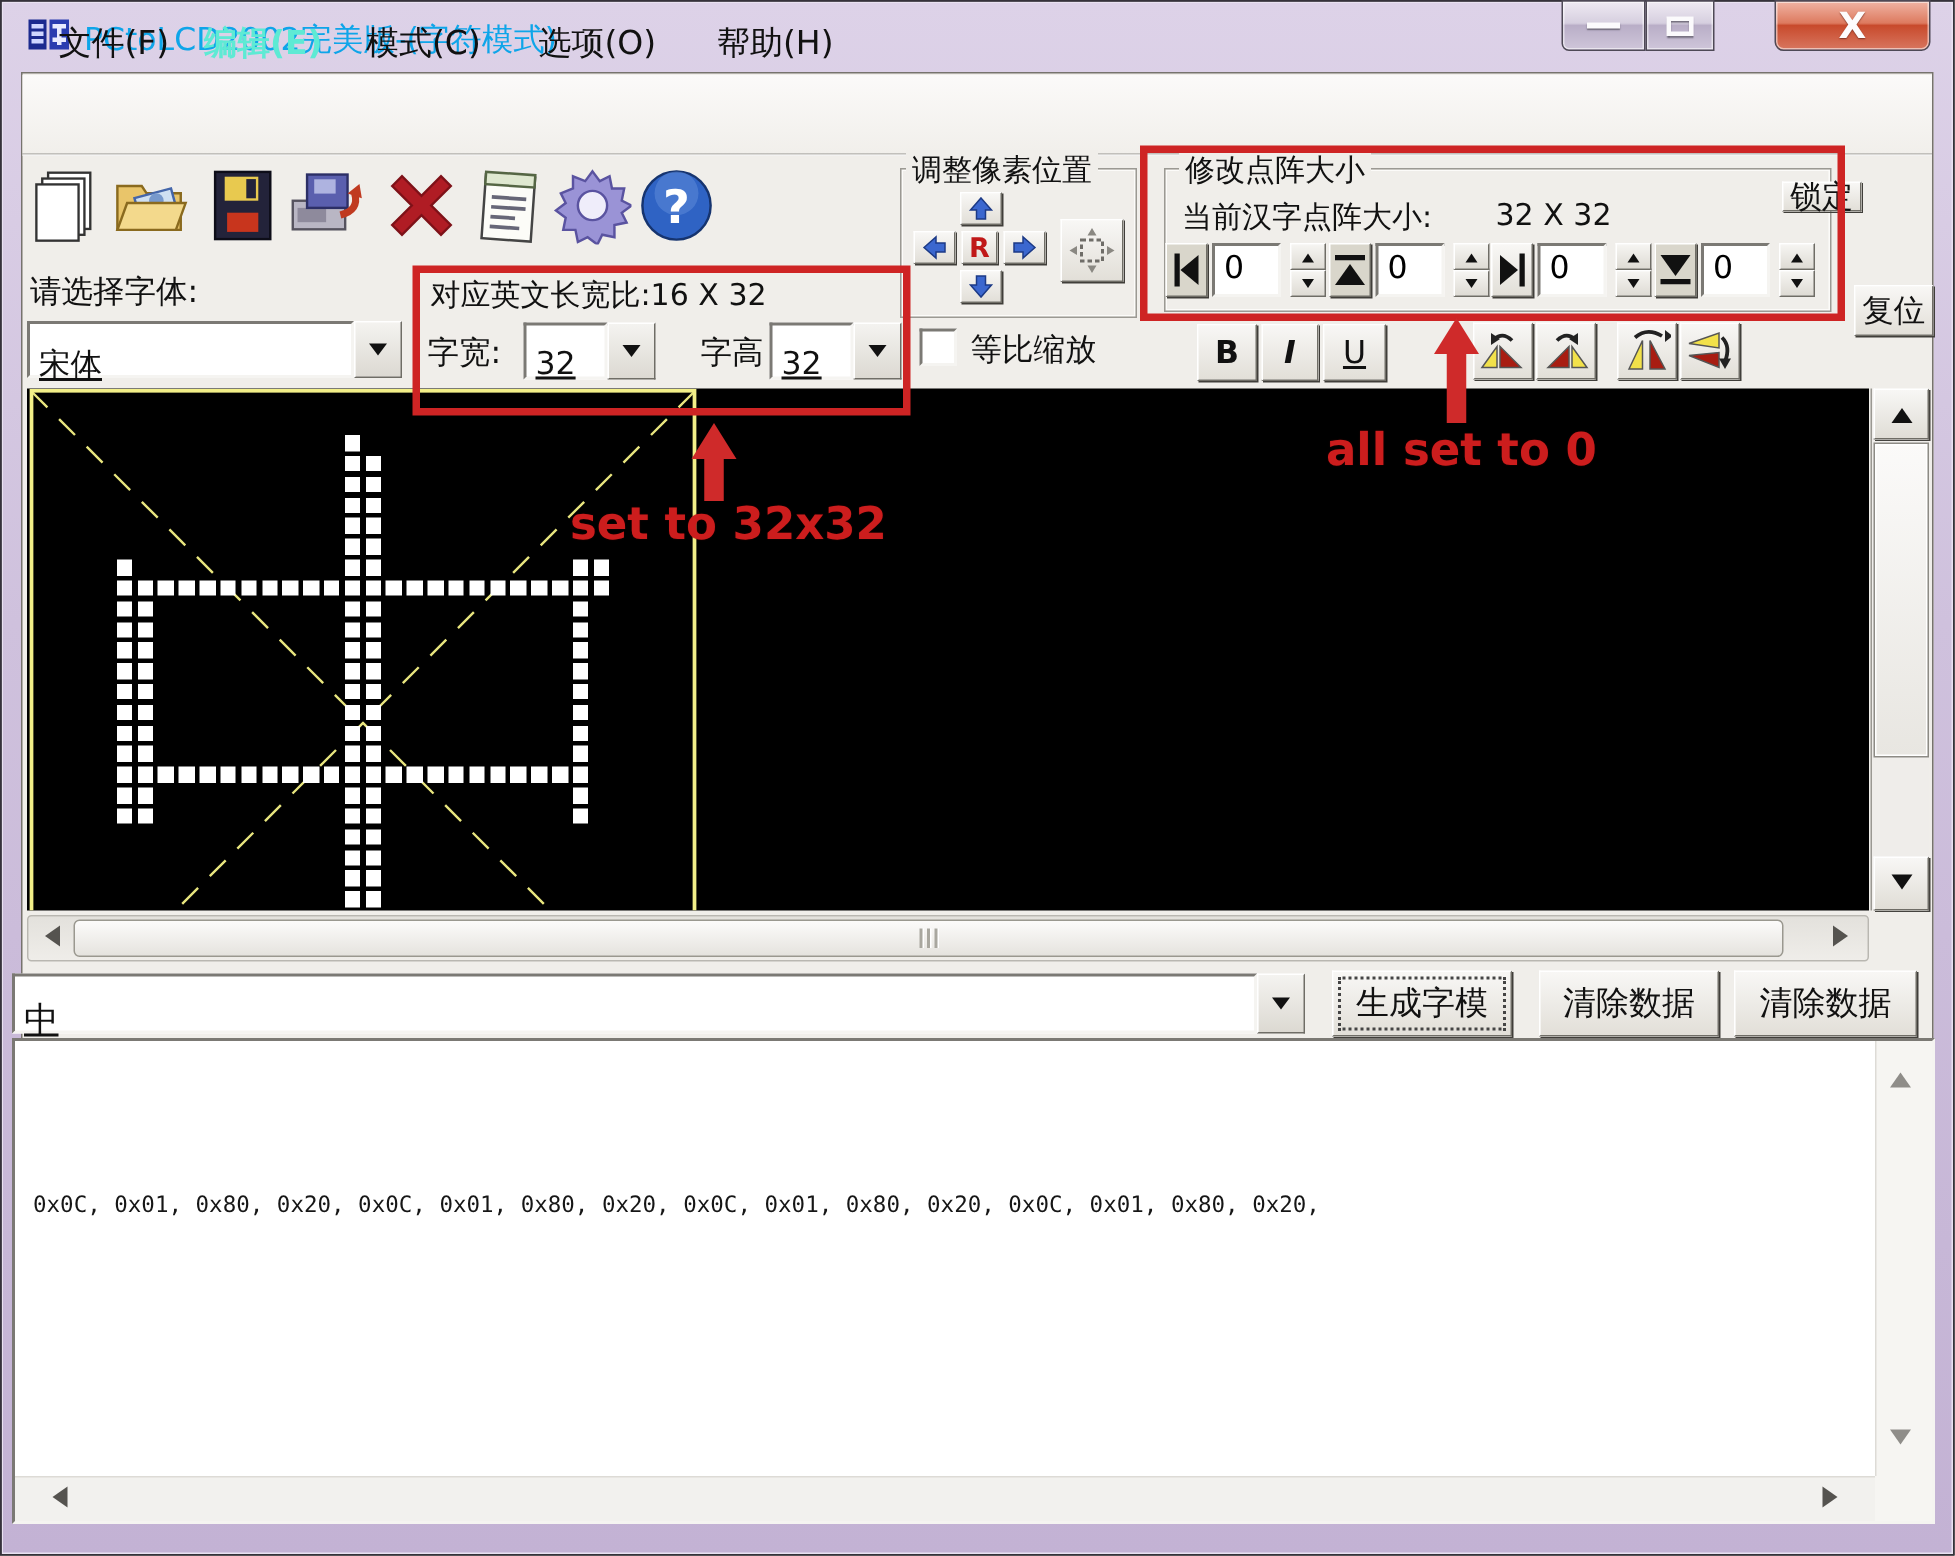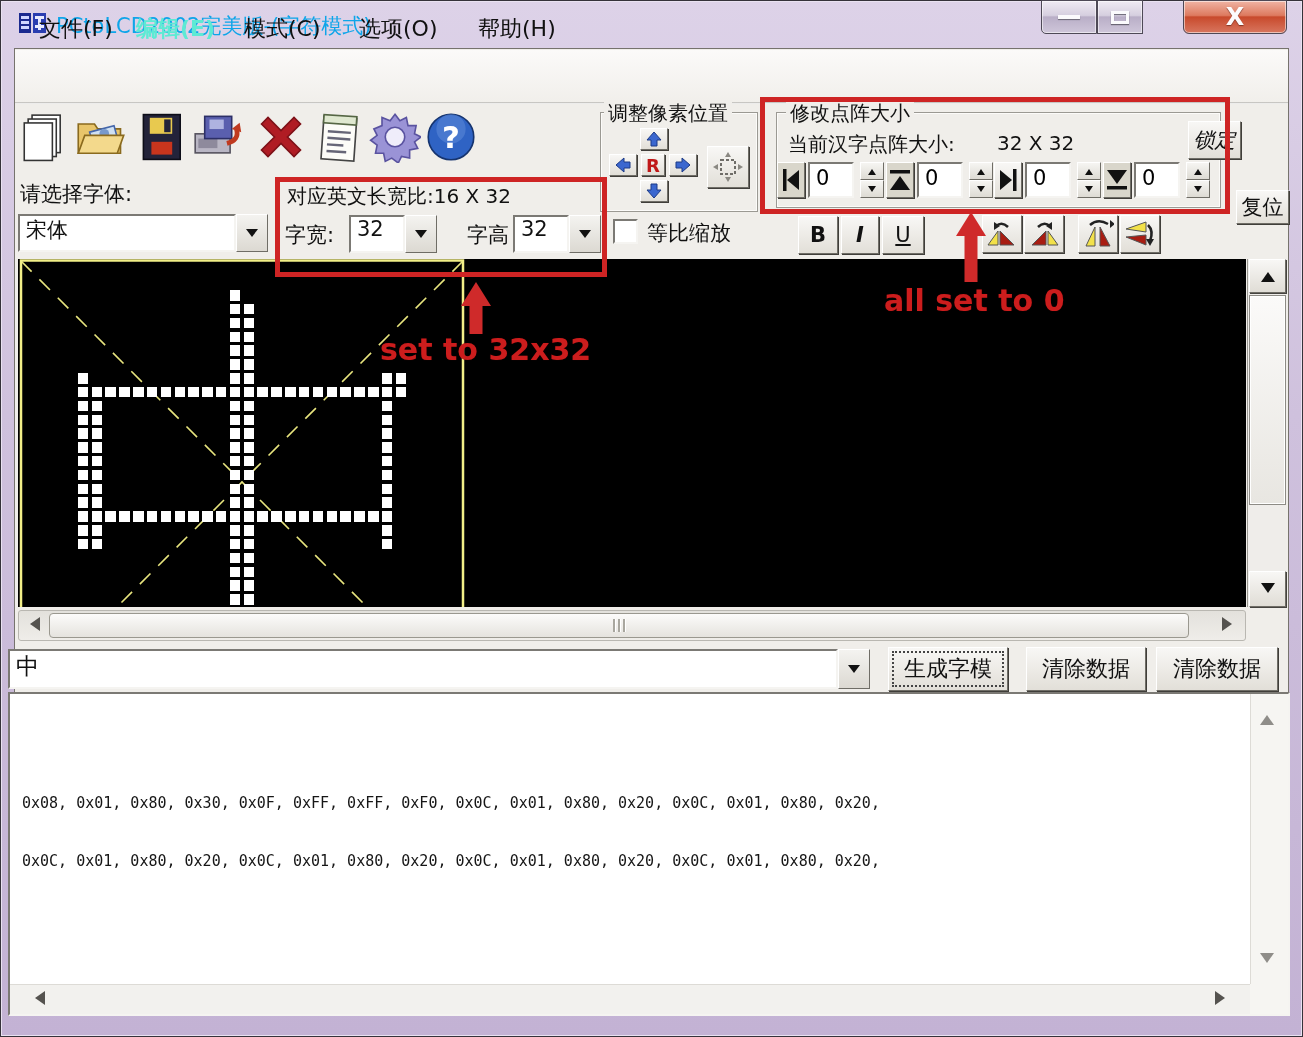--- a/index.html
+++ b/index.html
@@ -61,22 +61,22 @@
     border-color:#ffffff #6f6d66 #6f6d66 #ffffff;
     box-shadow:1px 1px 0 #403e3a;
     display:flex; align-items:center; justify-content:center;
     font-size:21px; color:#111;
   }
   .sunken {
     background:#fff;
     border:2px solid; border-color:#7b7974 #f5f4f1 #f5f4f1 #7b7974;
   }
   .combo { display:flex; }
-  .combo .field { flex:1; background:#fff; font-size:21px; color:#111; padding:0 6px;
-    border:2px solid; border-color:#7b7974 #f5f4f1 #f5f4f1 #7b7974; }
+  .combo .field { flex:1; background:#fff; font-size:21px; color:#111; padding:13px 6px;
+    border:2px solid; border-color:#7b7974 #f5f4f1 #f5f4f1 #7b7974;text-decoration:underline; }
   .combo .drop {
     width:32px; background:linear-gradient(180deg,#f4f3f0,#dcd9d2);
     border:1px solid; border-color:#fff #6f6d66 #6f6d66 #fff;
     box-shadow:1px 1px 0 #45433f inset 0 0 0 0;
     display:flex; align-items:center; justify-content:center;
   }
   .tri-down { width:0; height:0; border:6px solid transparent; border-top:8px solid #111; margin-top:6px; }
 
   .groupbox { position:absolute; border:1px solid #9b9993; box-shadow:inset 0 0 0 1px #fcfbf9; }
   .group-legend { position:absolute; background:#f0eeea; font-size:20px; color:#111; padding:0 4px; white-space:nowrap; }
@@ -365,21 +365,21 @@
 <div class="abs sunken" style="left:1134px;top:162px;width:46px;height:36px;font-size:21px;padding:2px 6px;">0</div>
 <div class="abs spinpair" style="left:1186px;top:162px;width:24px;height:36px;">
   <div class="spinbtn">
       <div class="mini-up"></div>
     </div>
   <div class="spinbtn">
       <div class="mini-dn"></div>
     </div>
 </div>
 
-<div class="abs btn" style="left:1188px;top:121px;width:53px;height:38px;font-style:italic;">锁定</div>
+<div class="abs btn" style="left:1188px;top:121px;width:53px;height:20px;">锁定</div>
 <div class="abs btn" style="left:1236px;top:163px;width:53px;height:34px;margin-top:27px;">复位</div>
 
 <div class="abs checkbox" style="left:613px;top:219px;width:25px;height:25px;"></div>
 <div class="abs lbl" style="left:647px;top:219px;">等比缩放</div>
 
 <div class="abs btn" style="left:798px;top:216px;width:40px;height:38px;font-weight:bold;">B</div>
 <div class="abs btn" style="left:841px;top:216px;width:38px;height:38px;font-style:italic;font-weight:bold;">I</div>
 <div class="abs btn" style="left:882px;top:216px;width:42px;height:38px;text-decoration:underline;">U</div>
 
 <div class="abs btn" style="left:982px;top:215px;width:40px;height:38px;">
@@ -579,21 +579,20 @@
 <div class="abs btn" style="left:888px;top:647px;width:120px;height:44px;font-size:22px;position:absolute;">
   <div class="focus-inner"></div>
   <span>生成字模</span>
 </div>
 <div class="abs btn" style="left:1026px;top:647px;width:120px;height:44px;font-size:22px;">清除数据</div>
 <div class="abs btn" style="left:1156px;top:647px;width:122px;height:44px;font-size:22px;">清除数据</div>
 
 <div class="output-wrap">
   <div class="out-text">
     <div style="height:18px;"></div>
-    <div>0x08, 0x01, 0x80, 0x30, 0x0F, 0xFF, 0xFF, 0xF0, 0x0C, 0x01, 0x80, 0x20, 0x0C, 0x01, 0x80, 0x20,</div>
     <div>0x0C, 0x01, 0x80, 0x20, 0x0C, 0x01, 0x80, 0x20, 0x0C, 0x01, 0x80, 0x20, 0x0C, 0x01, 0x80, 0x20,</div>
     
     
     
     
   </div>
   <div class="out-vsb">
     <div class="abs" style="left:9px;top:14px;">
         <div class="tri gray up"></div>
       </div>

